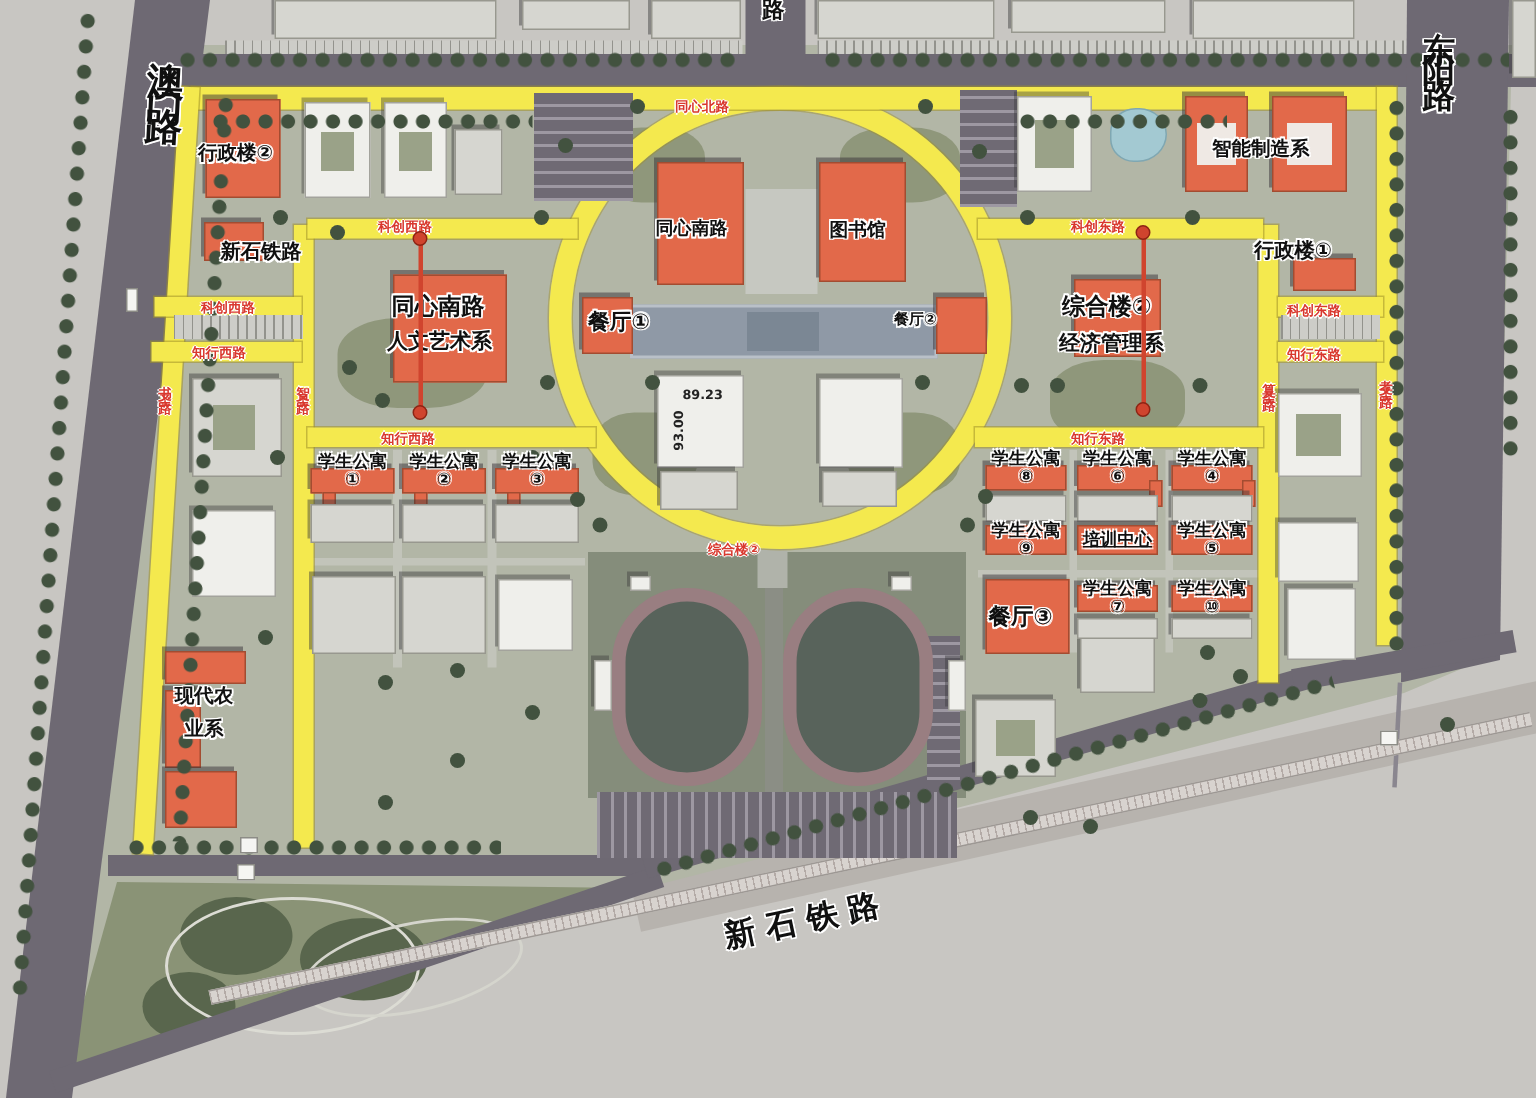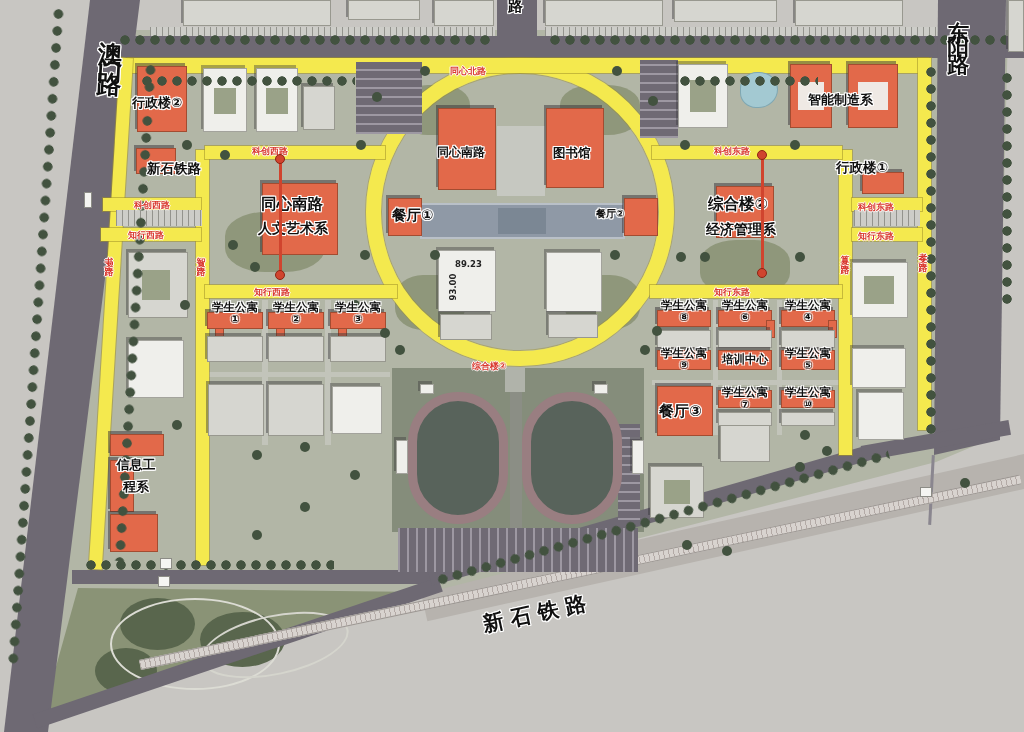--- a/index.html
+++ b/index.html
@@ -276,21 +276,21 @@
   <div class="lbl" style="left:261px;top:196px;font-size:15.5px;">同心南路</div>
   <div class="lbl" style="left:258px;top:221px;font-size:14px;">人文艺术系</div>
   <div class="lbl" style="left:392px;top:208px;font-size:14.5px;">餐厅①</div>
   <div class="lbl" style="left:437px;top:146px;font-size:12px;">同心南路</div>
   <div class="lbl" style="left:553px;top:146px;font-size:12.5px;">图书馆</div>
   <div class="lbl" style="left:596px;top:208px;font-size:10px;">餐厅②</div>
   <div class="lbl" style="left:708px;top:196px;font-size:15.5px;">综合楼②</div>
   <div class="lbl" style="left:706px;top:222px;font-size:14px;">经济管理系</div>
   <div class="lbl" style="left:836px;top:160px;font-size:13.5px;">行政楼①</div>
   <div class="lbl" style="left:808px;top:93px;font-size:13px;">智能制造系</div>
-  <div class="lbl" style="left:114px;top:454px;font-size:13px;width:44px;white-space:normal;word-break:break-all;text-align:center;line-height:22px;">信息工程系</div>
+  <div class="lbl" style="left:114px;top:454px;font-size:13px;width:44px;white-space:normal;word-break:break-all;text-align:center;line-height:22px;">现代农业系</div>
   <div class="lbl" style="left:659px;top:403px;font-size:15px;">餐厅③</div>
 
   <div class="elev" style="left:455px;top:259px;">89.23</div>
   <div class="elev" style="left:440px;top:282px;transform:rotate(-90deg);">93.00</div>
 
   <div class="dormlbl" style="left:207px;top:301px;">
       <span style="display:block;">学生公寓</span>
       <span style="display:block;">①</span>
     </div>
   <div class="dormlbl" style="left:268px;top:301px;">
@@ -310,21 +310,21 @@
       <span style="display:block;">⑥</span>
     </div>
   <div class="dormlbl" style="left:780px;top:299px;">
       <span style="display:block;">学生公寓</span>
       <span style="display:block;">④</span>
     </div>
   <div class="dormlbl" style="left:656px;top:347px;">
       <span style="display:block;">学生公寓</span>
       <span style="display:block;">⑨</span>
     </div>
-  <div class="dormlbl" style="left:717px;top:353px;">
+  <div class="dormlbl" style="left:717px;top:353px;text-decoration:underline;">
       <span style="display:block;">培训中心</span>
     </div>
   <div class="dormlbl" style="left:780px;top:347px;">
       <span style="display:block;">学生公寓</span>
       <span style="display:block;">⑤</span>
     </div>
   <div class="dormlbl" style="left:717px;top:386px;">
       <span style="display:block;">学生公寓</span>
       <span style="display:block;">⑦</span>
     </div>

